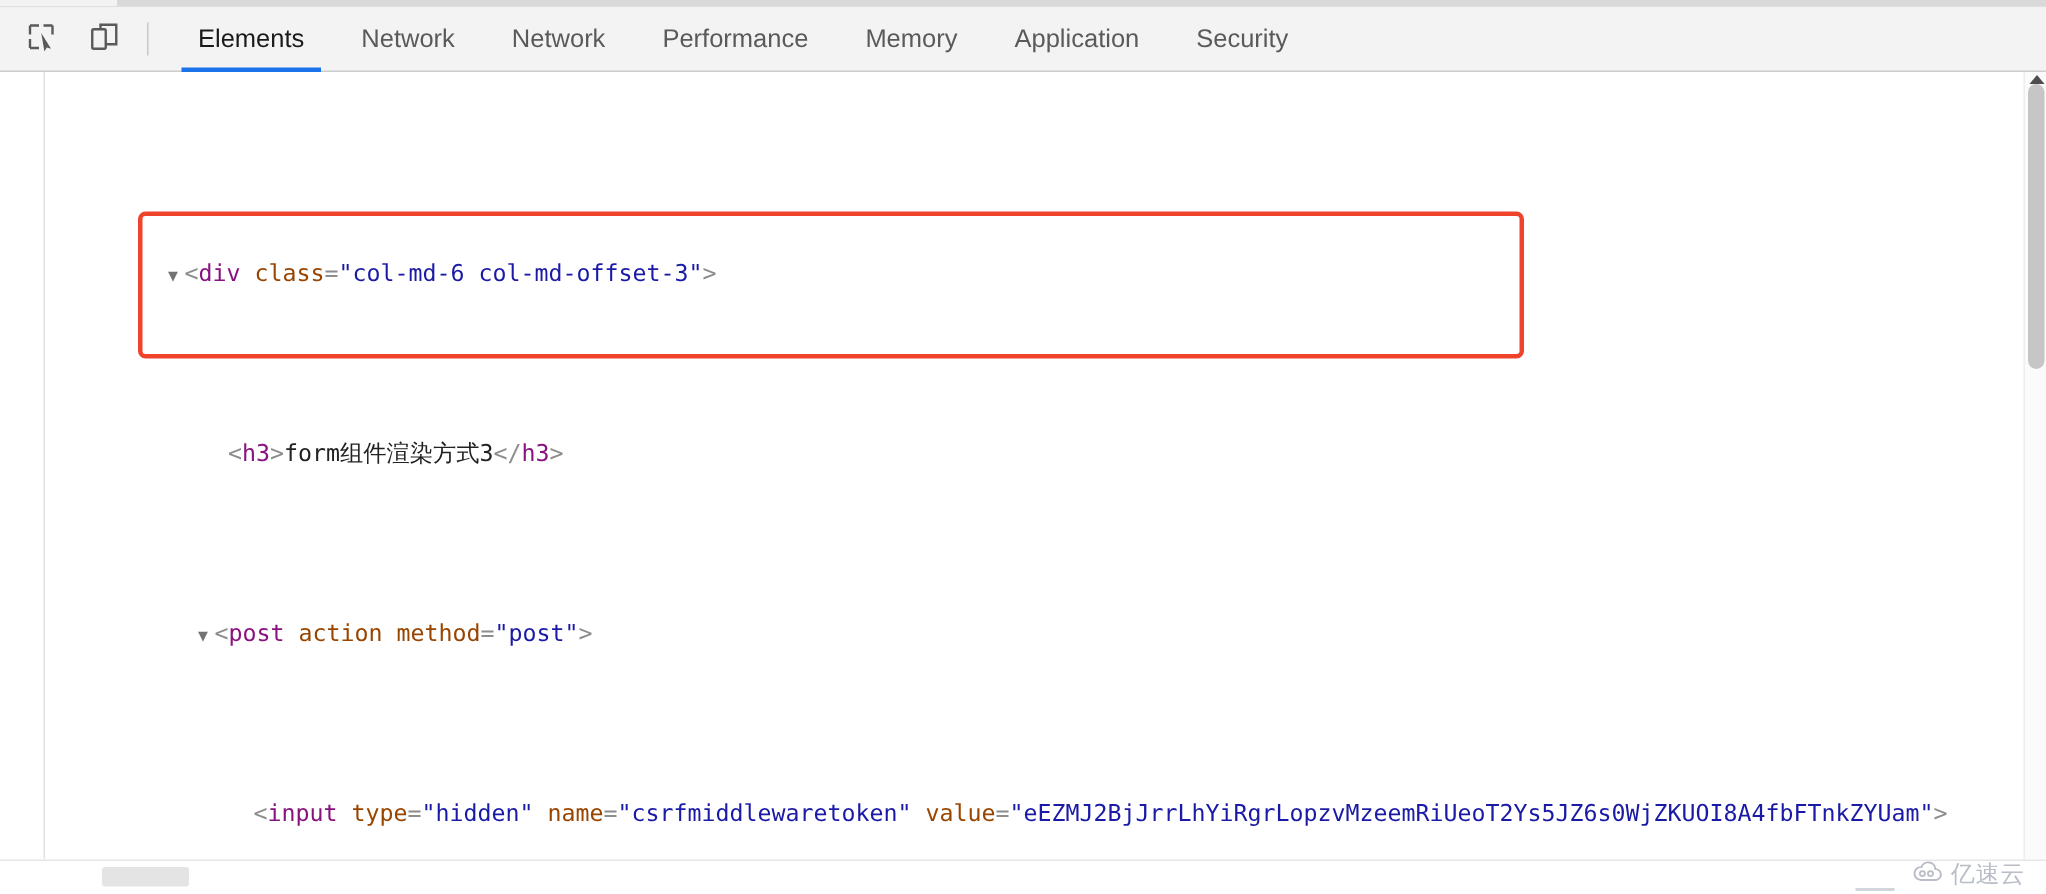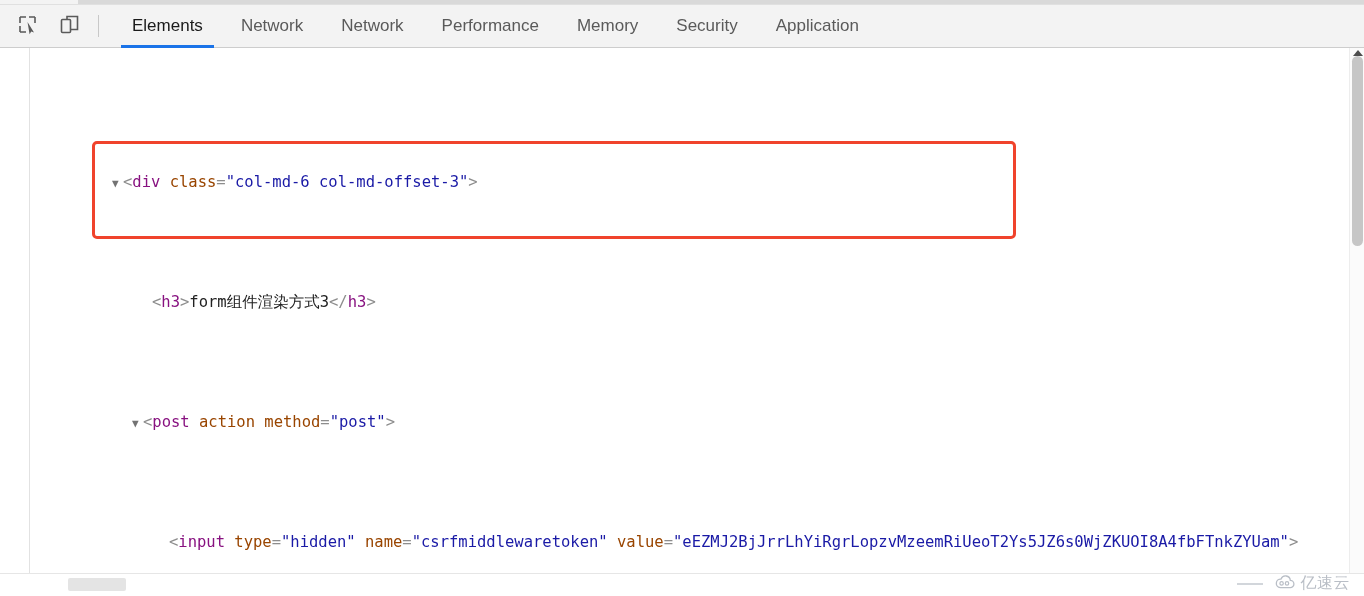--- a/index.html
+++ b/index.html
@@ -158,24 +158,24 @@
     width: 58px; height: 13px;
     background: #e4e4e4;
     border-radius: 2px;
   }
 
   
   .watermark {
     position: absolute;
     right: 14px; bottom: 2px;
     display: flex;
-    align-items: center;
+    align-items: flex-end;
     gap: 5px;
     color: #b9bec6;
-    font-family: Liberation Sans, sans-serif;
+    font-family: Liberation Mono, monospace;
     font-size: 16px;
     letter-spacing: 0.5px;
   }
   .watermark .dash {
     width: 26px; height: 2px;
     background: #d2d6db;
     margin-right: 6px;
   }
 </style>
 </head>
@@ -217,24 +217,24 @@
     <div class="tab">
         <span>Network</span>
       </div>
     <div class="tab">
         <span>Performance</span>
       </div>
     <div class="tab">
         <span>Memory</span>
       </div>
     <div class="tab">
+        <span>Application</span>
+      </div>
+    <div class="tab">
         <span>Security</span>
-      </div>
-    <div class="tab">
-        <span>Application</span>
       </div>
   </div>
 </div>
 
 <div class="code-pane">
   <div class="gutter-line"></div>
 
   <div class="code">
 
     

